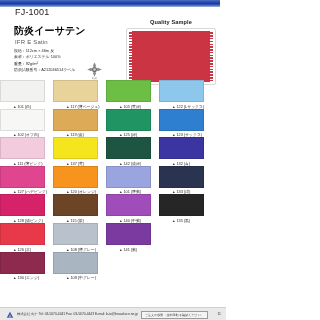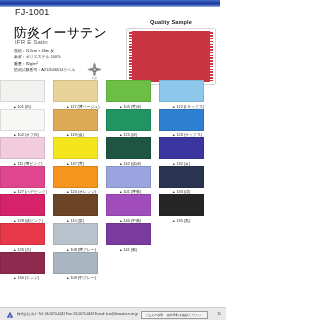--- a/index.html
+++ b/index.html
@@ -23,21 +23,21 @@
 
   
   .header { position:absolute; left:0; top:7px; width:226px; height:72px; }
 
   .prod-code {
     position:absolute; left:15px; top:0;
     font-size:9px; color:#1a1a1a; letter-spacing:.2px;
   }
   .prod-name {
     position:absolute; left:14px; top:17px;
-    font-size:13px; font-weight:normal; color:#000; letter-spacing:.1px;
+    font-size:10px; font-weight:bold; color:#000; letter-spacing:.1px;
     white-space:nowrap;
   }
   .prod-name-en {
     position:absolute; left:15px; top:32px;
     font-size:6px; color:#5a5a5a; letter-spacing:.2px;
   }
   .specs {
     position:absolute; left:14px; top:41px;
     font-size:3.9px; line-height:1.62; color:#2a2a2a; white-space:nowrap;
   }

